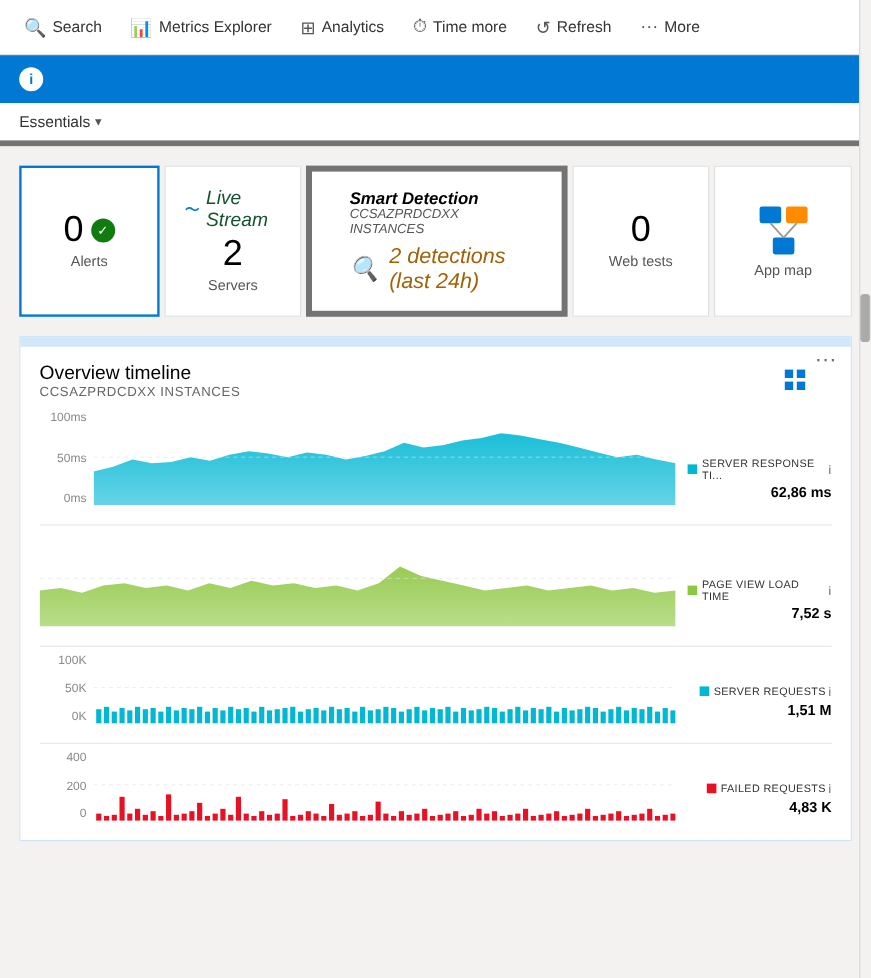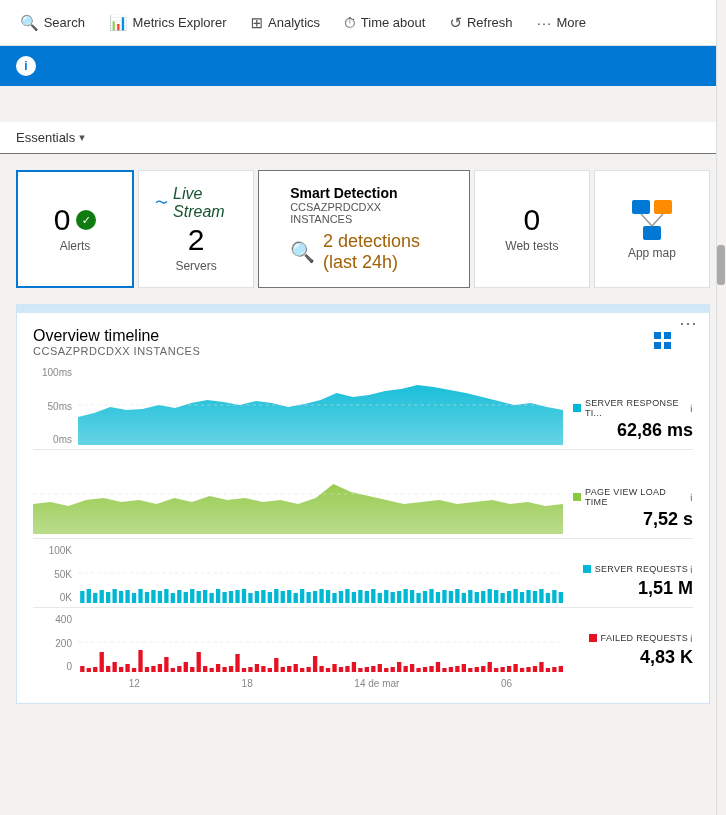--- a/index.html
+++ b/index.html
@@ -24,21 +24,21 @@
     }
     .info-circle {
       width: 20px; height: 20px; border-radius: 50%; background: #fff;
       color: #0078d4; display: flex; align-items: center; justify-content: center;
       font-weight: bold; font-size: 12px; flex-shrink: 0;
     }
 
     
     .essentials-bar {
       display: flex; align-items: center; background: #fff;
-      padding: 8px 16px; border-bottom: 1px solid #737373; cursor: pointer; margin-top: 36px;
+      padding: 8px 16px; border-bottom: 5px solid #737373; cursor: pointer;
     }
     .essentials-bar span { font-size: 13px; color: #333; margin-right: 4px; }
 
     
     .dashboard { padding: 16px; background: #f3f2f1; }
 
     
     .metric-cards {
       display: flex; gap: 4px; margin-bottom: 16px;
     }
@@ -55,23 +55,23 @@
     .metric-header-label { font-size: 16px; color: #14532d; font-style: italic; }
 
     .green-check {
       width: 20px; height: 20px; border-radius: 50%; background: #107c10;
       display: inline-flex; align-items: center; justify-content: center;
       color: #fff; font-size: 11px;
     }
 
     
     .smart-card {
-      background: #fff; border: 1px solid #737373; padding: 14px 31px;
+      background: #fff; border: 5px solid #737373; padding: 14px 31px;
       flex: 1.8; display: flex; flex-direction: column; justify-content: center;
-      min-height: 90px; cursor: pointer;
+      min-height: 90px; cursor: pointer; font-style: italic;
     }
     .smart-title { font-size: 14px; font-weight: 600; color: #000; }
     .smart-sub { font-size: 11px; color: #555; margin-bottom: 6px; }
     .smart-detect-row { display: flex; align-items: center; gap: 8px; }
     .detect-icon { font-size: 20px; color: #0078d4; }
 
     
     .appmap-card {
       background: #fff; border: 1px solid #e0e0e0; padding: 14px 16px;
       flex: 1; display: flex; flex-direction: column; align-items: center;
@@ -85,35 +85,35 @@
     }
     .chart-panel-dots {
       position: absolute; top: 8px; right: 12px; font-size: 18px; color: #666; cursor: pointer;
     }
     .chart-header { padding: 14px 16px 0; }
     .chart-title { font-size: 16px; font-weight: 400; color: #000; }
     .chart-subtitle { font-size: 11px; color: #666; text-transform: uppercase; letter-spacing: 0.5px; }
 
     
     .chart-row {
-      display: flex; align-items: stretch; padding: 0 16px; margin-bottom: 4px;
+      display: flex; align-items: stretch; padding: 0 16px; margin-bottom: 16px;
     }
     .chart-y-axis {
       width: 45px; display: flex; flex-direction: column; justify-content: space-between;
       font-size: 10px; color: #888; text-align: right; padding-right: 6px;
       padding-top: 2px;
     }
     .chart-canvas-wrap { flex: 1; position: relative; }
     .chart-legend-right {
       width: 130px; display: flex; flex-direction: column; justify-content: flex-end;
       padding-left: 10px; padding-bottom: 4px; align-items: flex-end;
     }
     .legend-color-bar { width: 8px; height: 8px; display: inline-block; margin-right: 4px; flex-shrink: 0; }
     .legend-label { font-size: 9px; color: #333; text-transform: uppercase; letter-spacing: 0.3px; display: flex; align-items: center; }
-    .legend-value { font-size: 18px; font-weight: 600; color: #000; margin-top: 2px; }
+    .legend-value { font-size: 12px; font-weight: 600; color: #000; margin-top: 2px; }
 
     
     svg.chart-svg { display: block; width: 100%; }
 
     
     .x-axis-row {
       display: flex; padding: 2px 16px 0; margin-bottom: 0;
     }
     .x-axis-spacer { width: 45px; }
     .x-axis-labels {
@@ -144,21 +144,21 @@
   <div class="toolbar-item">
     <span class="toolbar-icon">📊</span>
     <span>Metrics Explorer</span>
   </div>
   <div class="toolbar-item">
     <span class="toolbar-icon">⊞</span>
     <span>Analytics</span>
   </div>
   <div class="toolbar-item">
     <span class="toolbar-icon">⏱</span>
-    <span>Time about</span>
+    <span>Time more</span>
   </div>
   <div class="toolbar-item">
     <span class="toolbar-icon">↺</span>
     <span>Refresh</span>
   </div>
   <div class="toolbar-item">
     <span class="toolbar-icon">···</span>
     <span>More</span>
   </div>
 </div>
@@ -487,30 +487,20 @@
       <div class="chart-legend-right">
         <div class="legend-label">
           <span class="legend-color-bar" style="background:#e81123;"></span>
           <span>FAILED REQUESTS</span>
           <span style="margin-left:2px;color:#666;font-size:10px;">ℹ</span>
         </div>
         <div class="legend-value">4,83 K</div>
       </div>
     </div>
 
-    <div class="x-axis-row" style="margin-top:4px; padding-bottom:10px;">
-      <div class="x-axis-spacer"></div>
-      <div class="x-axis-labels">
-        <span>12</span>
-        <span>18</span>
-        <span>14 de mar</span>
-        <span>06</span>
-      </div>
-      <div style="width:130px;"></div>
-    </div>
 
   </div>
 
 </div>
 
 <div class="scrollbar-right" style="position:fixed; right:0; top:0; bottom:0; width:10px; background:#f3f2f1; border-left:1px solid #ddd;">
   <div class="scrollbar-thumb"></div>
 </div>
 
 </body></html>

